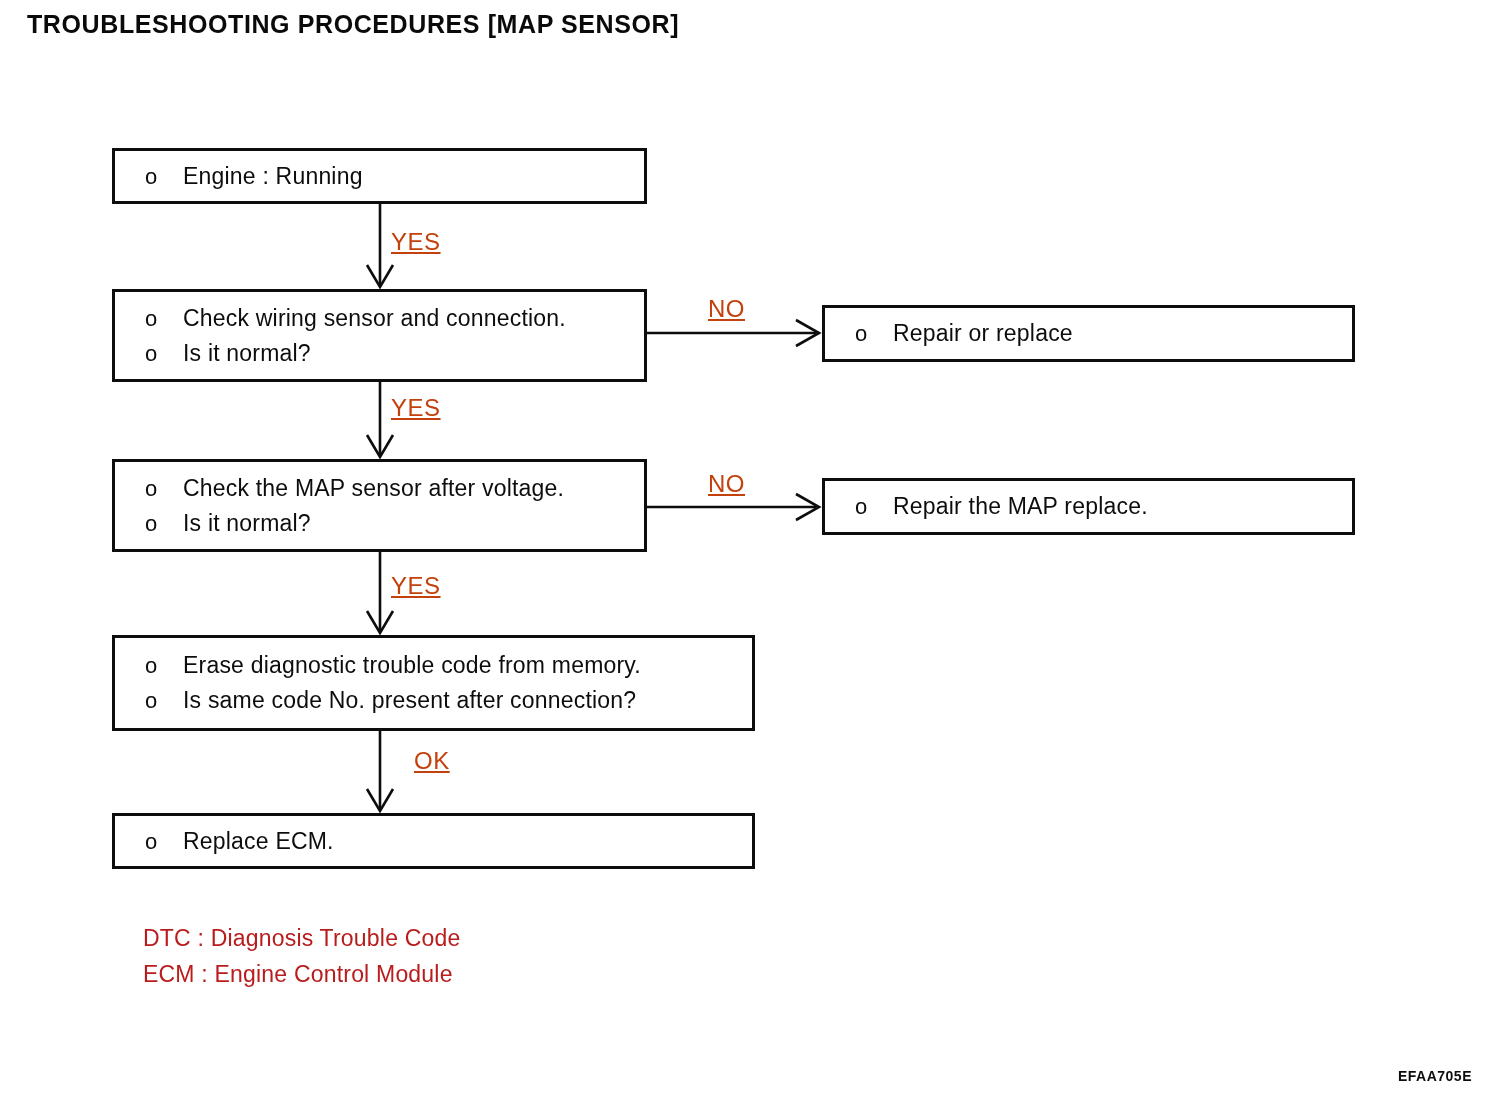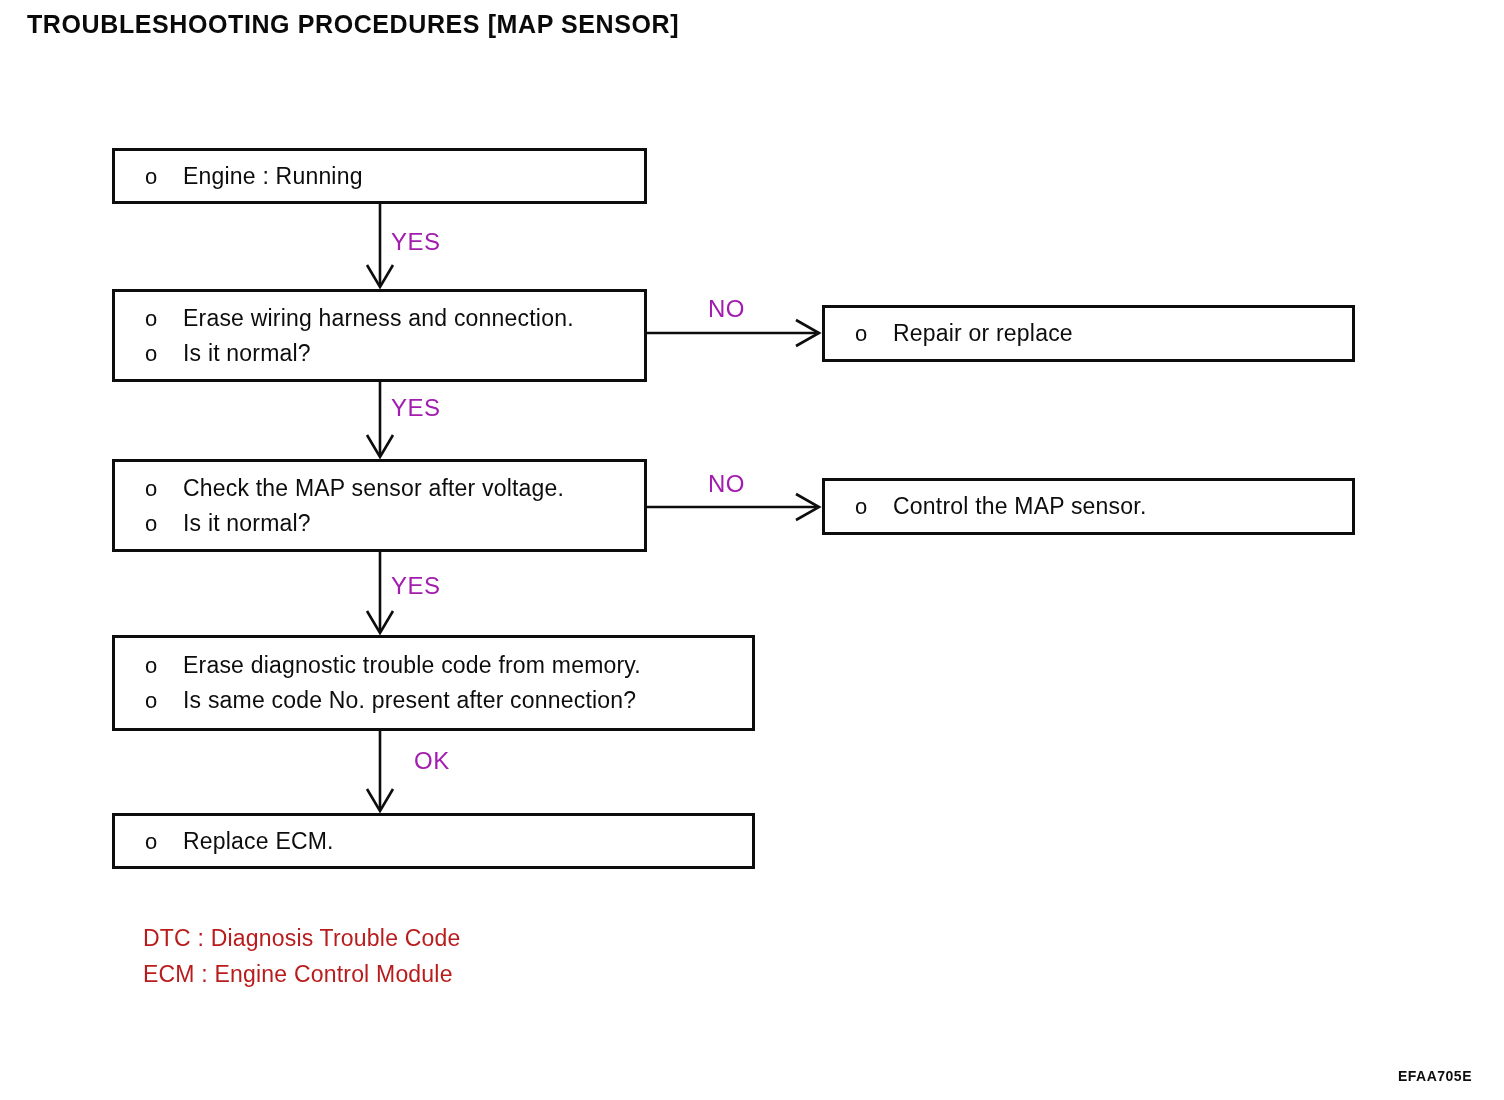--- a/index.html
+++ b/index.html
@@ -45,22 +45,23 @@
   }
   .bullet {
     display: inline-block;
     width: 38px;
     font-size: 22px;
   }
   .edge-label {
     position: absolute;
     font-size: 24px;
     letter-spacing: 0.5px;
-    color: #a21caf;
+    color: #c2410c;
     white-space: nowrap;
+    text-decoration: underline;
   }
   .connectors {
     position: absolute;
     left: 0; top: 0;
     width: 1504px;
     height: 1100px;
     pointer-events: none;
   }
   .legend {
     position: absolute;
@@ -130,21 +131,21 @@
   <div class="fc-box" id="box-engine">
     <div class="fc-line">
       <span class="bullet">o</span>
       <span>Engine : Running</span>
     </div>
   </div>
 
   <div class="fc-box" id="box-wiring">
     <div class="fc-line">
       <span class="bullet">o</span>
-      <span>Erase wiring harness and connection.</span>
+      <span>Check wiring sensor and connection.</span>
     </div>
     <div class="fc-line">
       <span class="bullet">o</span>
       <span>Is it normal?</span>
     </div>
   </div>
 
   <div class="fc-box" id="box-voltage">
     <div class="fc-line">
       <span class="bullet">o</span>
@@ -177,21 +178,21 @@
   <div class="fc-box" id="box-repair1">
     <div class="fc-line">
       <span class="bullet">o</span>
       <span>Repair or replace</span>
     </div>
   </div>
 
   <div class="fc-box" id="box-repair2">
     <div class="fc-line">
       <span class="bullet">o</span>
-      <span>Control the MAP sensor.</span>
+      <span>Repair the MAP replace.</span>
     </div>
   </div>
 
   <div class="edge-label" id="lbl-yes1">YES</div>
   <div class="edge-label" id="lbl-yes2">YES</div>
   <div class="edge-label" id="lbl-yes3">YES</div>
   <div class="edge-label" id="lbl-ok">OK</div>
   <div class="edge-label" id="lbl-no1">NO</div>
   <div class="edge-label" id="lbl-no2">NO</div>
 

